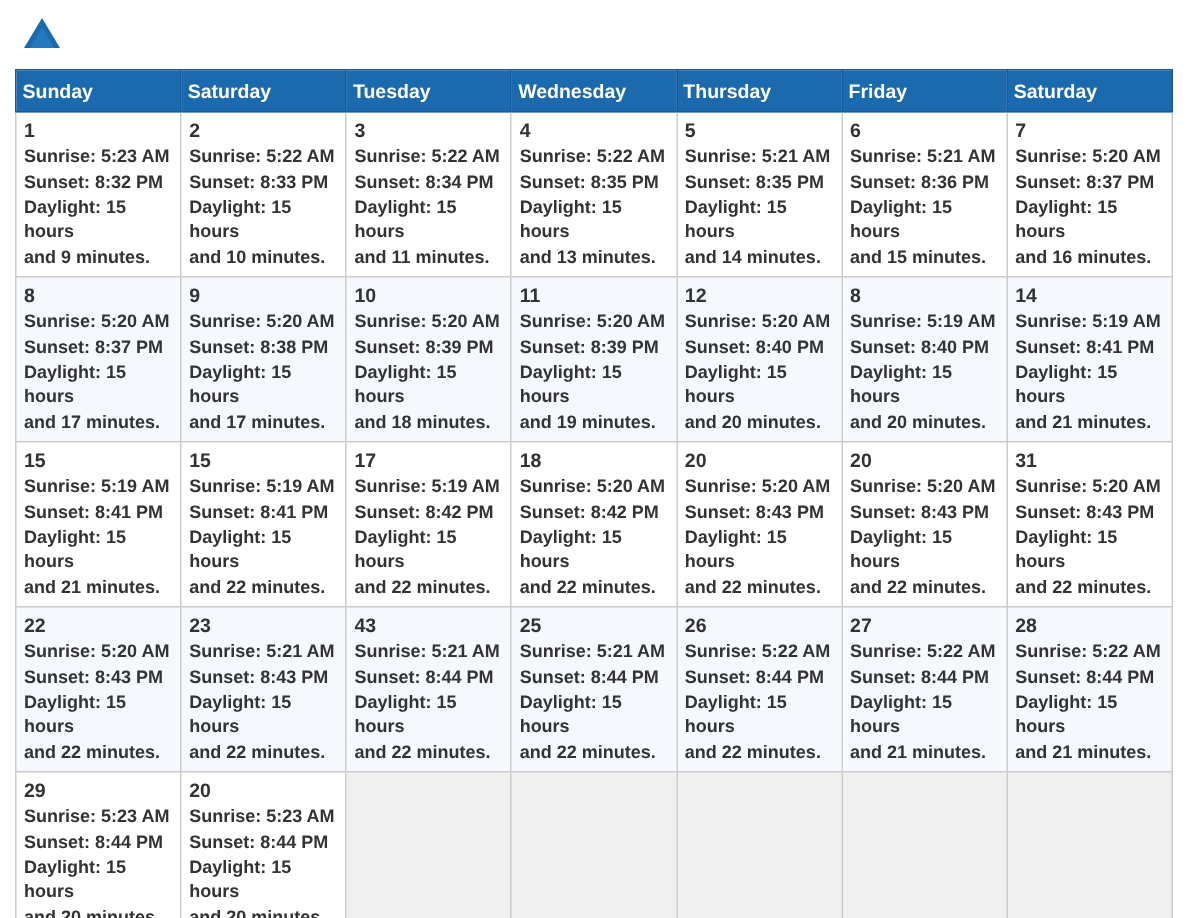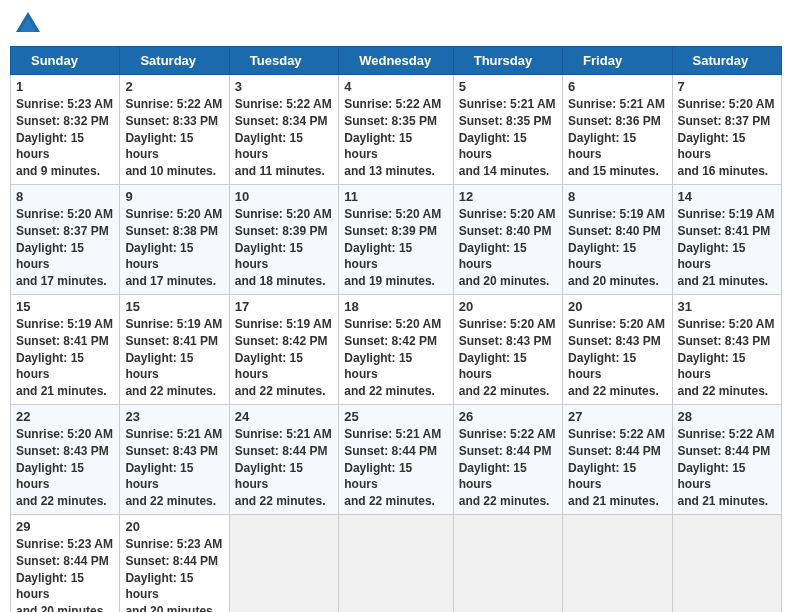--- a/index.html
+++ b/index.html
@@ -41,21 +41,21 @@
     .calendar {
       width: 100%;
       border-collapse: collapse;
       border: 1px solid #ccc;
     }
     .calendar th {
       background: #1a6aad;
       color: #fff;
       font-size: 13px;
       font-weight: bold;
-      padding: 6px 20px;
+      padding: 6px 4px;
       text-align: left;
       border: 1px solid #1558a0;
     }
     .calendar td {
       vertical-align: top;
       border: 1px solid #ccc;
       padding: 4px 5px;
       width: 108px;
       min-height: 80px;
       background: #fff;
@@ -140,21 +140,21 @@
         <td><span class="day-number">15</span><span class="day-info">Sunrise: 5:19 AM<br>Sunset: 8:41 PM<br>Daylight: 15 hours<br>and 22 minutes.</span></td>
         <td><span class="day-number">17</span><span class="day-info">Sunrise: 5:19 AM<br>Sunset: 8:42 PM<br>Daylight: 15 hours<br>and 22 minutes.</span></td>
         <td><span class="day-number">18</span><span class="day-info">Sunrise: 5:20 AM<br>Sunset: 8:42 PM<br>Daylight: 15 hours<br>and 22 minutes.</span></td>
         <td><span class="day-number">20</span><span class="day-info">Sunrise: 5:20 AM<br>Sunset: 8:43 PM<br>Daylight: 15 hours<br>and 22 minutes.</span></td>
         <td><span class="day-number">20</span><span class="day-info">Sunrise: 5:20 AM<br>Sunset: 8:43 PM<br>Daylight: 15 hours<br>and 22 minutes.</span></td>
         <td><span class="day-number">31</span><span class="day-info">Sunrise: 5:20 AM<br>Sunset: 8:43 PM<br>Daylight: 15 hours<br>and 22 minutes.</span></td>
       </tr>
       <tr>
         <td><span class="day-number">22</span><span class="day-info">Sunrise: 5:20 AM<br>Sunset: 8:43 PM<br>Daylight: 15 hours<br>and 22 minutes.</span></td>
         <td><span class="day-number">23</span><span class="day-info">Sunrise: 5:21 AM<br>Sunset: 8:43 PM<br>Daylight: 15 hours<br>and 22 minutes.</span></td>
-        <td><span class="day-number">24</span><span class="day-info">Sunrise: 5:21 AM<br>Sunset: 8:44 PM<br>Daylight: 15 hours<br>and 22 minutes.</span></td>
+        <td><span class="day-number">43</span><span class="day-info">Sunrise: 5:21 AM<br>Sunset: 8:44 PM<br>Daylight: 15 hours<br>and 22 minutes.</span></td>
         <td><span class="day-number">25</span><span class="day-info">Sunrise: 5:21 AM<br>Sunset: 8:44 PM<br>Daylight: 15 hours<br>and 22 minutes.</span></td>
         <td><span class="day-number">26</span><span class="day-info">Sunrise: 5:22 AM<br>Sunset: 8:44 PM<br>Daylight: 15 hours<br>and 22 minutes.</span></td>
         <td><span class="day-number">27</span><span class="day-info">Sunrise: 5:22 AM<br>Sunset: 8:44 PM<br>Daylight: 15 hours<br>and 21 minutes.</span></td>
         <td><span class="day-number">28</span><span class="day-info">Sunrise: 5:22 AM<br>Sunset: 8:44 PM<br>Daylight: 15 hours<br>and 21 minutes.</span></td>
       </tr>
       <tr>
         <td><span class="day-number">29</span><span class="day-info">Sunrise: 5:23 AM<br>Sunset: 8:44 PM<br>Daylight: 15 hours<br>and 20 minutes.</span></td>
         <td><span class="day-number">20</span><span class="day-info">Sunrise: 5:23 AM<br>Sunset: 8:44 PM<br>Daylight: 15 hours<br>and 20 minutes.</span></td>
         <td class="empty-cell"></td>
         <td class="empty-cell"></td>

